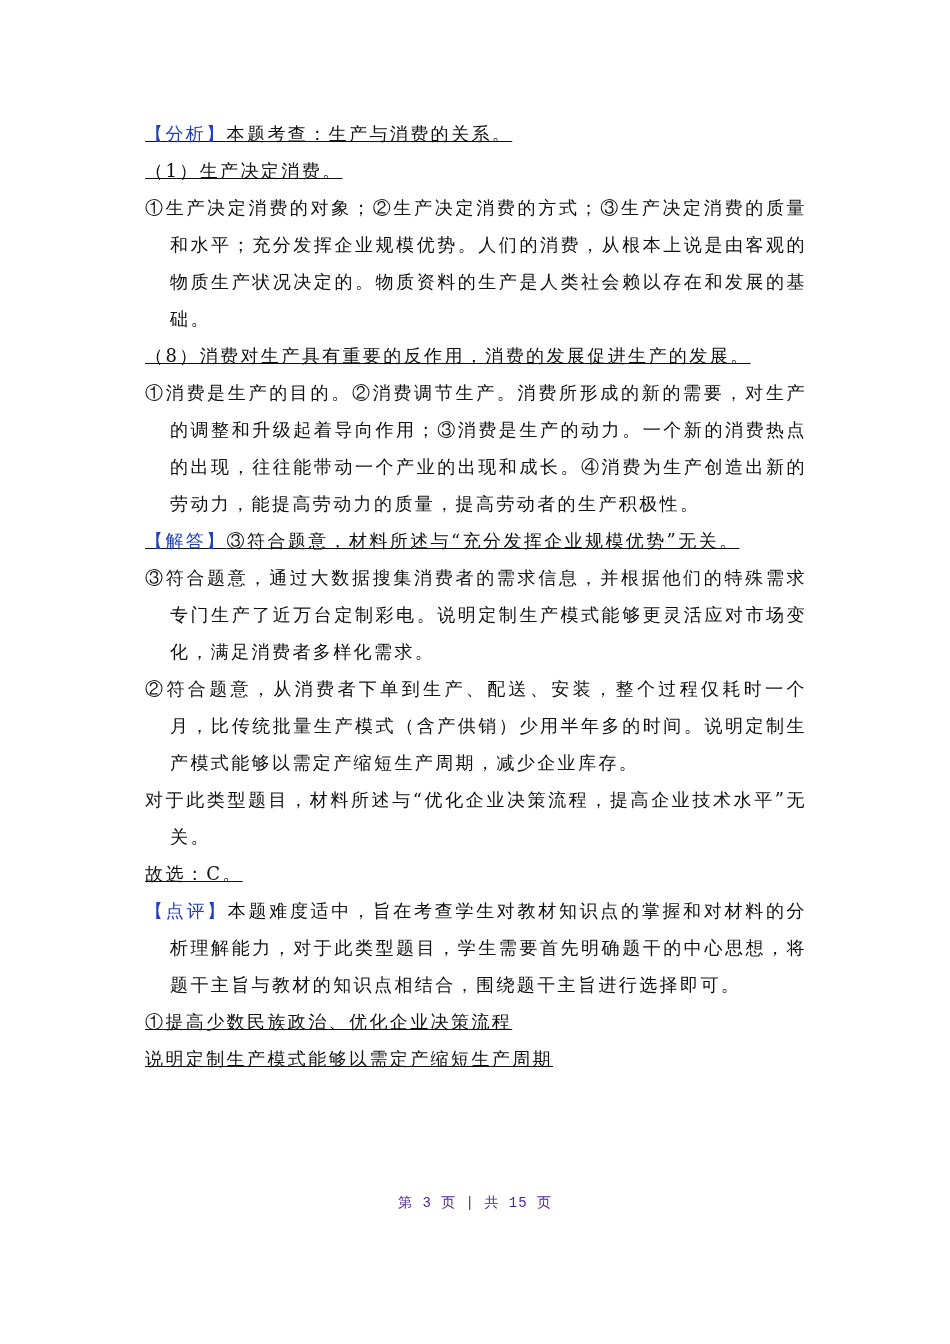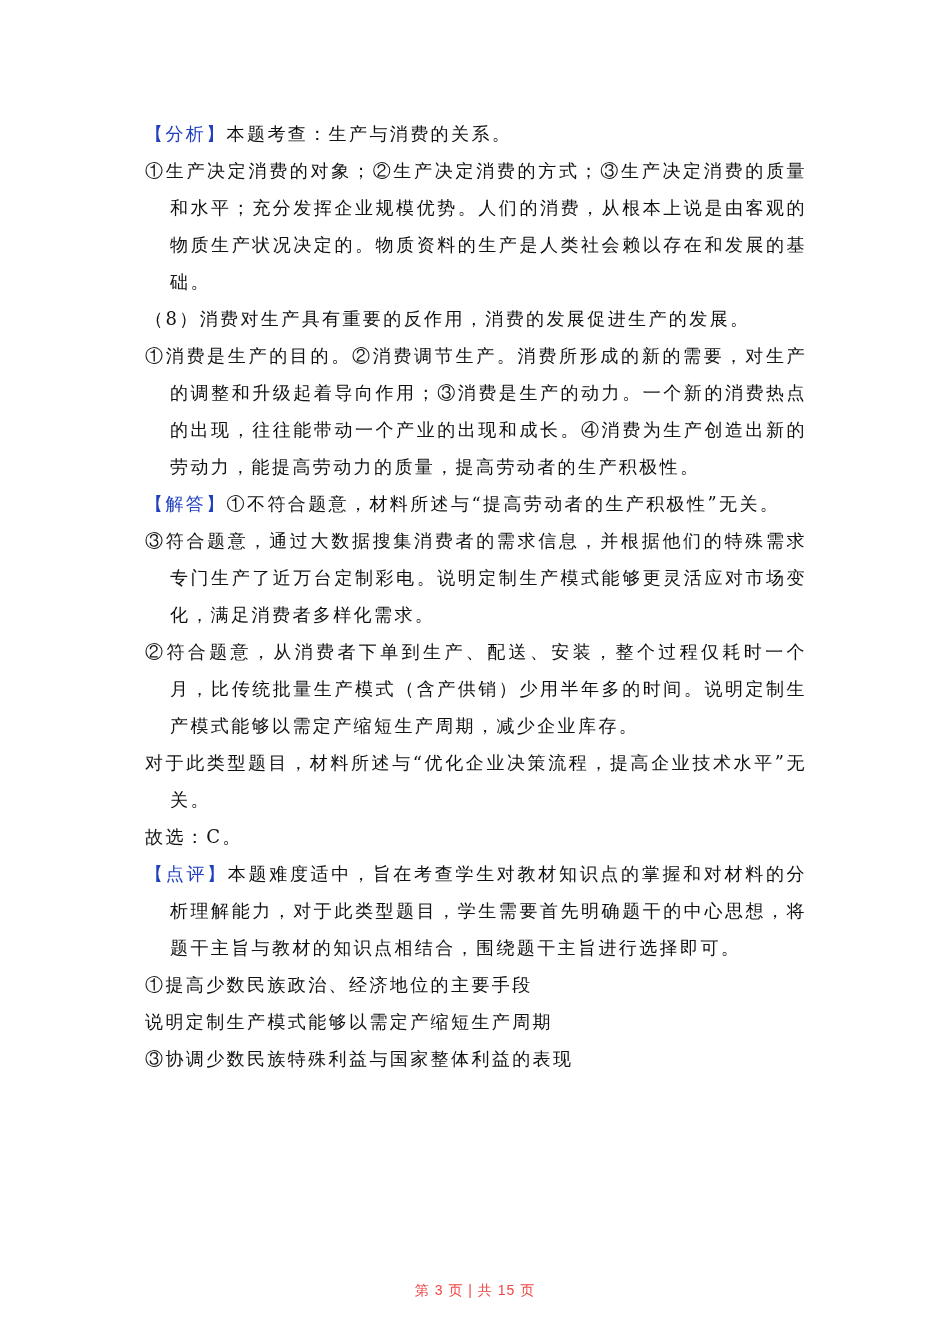--- a/index.html
+++ b/index.html
@@ -3,47 +3,47 @@
 <meta charset="utf-8">
 <style>
   html, body { margin: 0; padding: 0; background: #ffffff; }
   body { width: 950px; height: 1344px; position: relative; overflow: hidden;
          font-family: "DejaVu Serif", "Liberation Serif", serif; color: #111; }
   .page { position: absolute; left: 0; top: 0; width: 950px; height: 1344px; background: #fff; }
   .content { position: absolute; left: 145px; top: 115px; width: 662px; }
   .para { font-size: 18px; line-height: 37px; letter-spacing: 2.4px;
           text-align: justify; text-align-last: left; margin: 0;
           padding-left: 25px; text-indent: -25px; }
-  .para.noindent { padding-left: 0; text-indent: 0; }
+  .para.noindent { padding-left: 0; text-indent: 0; text-decoration: underline; }
   .label { color: #1f3fbf; }
-  .footer { position: absolute; left: 0; width: 950px; top: 1282px; text-align: center;
-            font-size: 14px; color: #ef4444; letter-spacing: 1px;
-            font-family: Liberation Sans, sans-serif; }
+  .footer { position: absolute; left: 0; width: 950px; top: 1194px; text-align: center;
+            font-size: 14px; color: #4c1d95; letter-spacing: 1px;
+            font-family: Liberation Mono, monospace; }
 </style>
 </head>
 <body>
 
 <div class="page">
   <div class="content">
 
     <p class="para noindent"><span class="label">【分析】</span><span>本题考查：生产与消费的关系。</span></p>
 
+    <p class="para noindent">（1）生产决定消费。</p>
     <p class="para">①生产决定消费的对象；②生产决定消费的方式；③生产决定消费的质量和水平；充分发挥企业规模优势。人们的消费，从根本上说是由客观的物质生产状况决定的。物质资料的生产是人类社会赖以存在和发展的基础。</p>
 
     <p class="para noindent">（8）消费对生产具有重要的反作用，消费的发展促进生产的发展。</p>
     <p class="para">①消费是生产的目的。②消费调节生产。消费所形成的新的需要，对生产的调整和升级起着导向作用；③消费是生产的动力。一个新的消费热点的出现，往往能带动一个产业的出现和成长。④消费为生产创造出新的劳动力，能提高劳动力的质量，提高劳动者的生产积极性。</p>
 
-    <p class="para noindent"><span class="label">【解答】</span><span>①不符合题意，材料所述与“提高劳动者的生产积极性”无关。</span></p>
+    <p class="para noindent"><span class="label">【解答】</span><span>③符合题意，材料所述与“充分发挥企业规模优势”无关。</span></p>
     <p class="para">③符合题意，通过大数据搜集消费者的需求信息，并根据他们的特殊需求专门生产了近万台定制彩电。说明定制生产模式能够更灵活应对市场变化，满足消费者多样化需求。</p>
     <p class="para">②符合题意，从消费者下单到生产、配送、安装，整个过程仅耗时一个月，比传统批量生产模式（含产供销）少用半年多的时间。说明定制生产模式能够以需定产缩短生产周期，减少企业库存。</p>
     <p class="para">对于此类型题目，材料所述与“优化企业决策流程，提高企业技术水平”无关。</p>
     <p class="para noindent">故选：C。</p>
 
     <p class="para"><span class="label">【点评】</span><span>本题难度适中，旨在考查学生对教材知识点的掌握和对材料的分析理解能力，对于此类型题目，学生需要首先明确题干的中心思想，将题干主旨与教材的知识点相结合，围绕题干主旨进行选择即可。</span></p>
 
 
-    <p class="para noindent">①提高少数民族政治、经济地位的主要手段</p>
+    <p class="para noindent">①提高少数民族政治、优化企业决策流程</p>
     <p class="para noindent">说明定制生产模式能够以需定产缩短生产周期</p>
-    <p class="para noindent">③协调少数民族特殊利益与国家整体利益的表现</p>
   </div>
 
   <div class="footer">第 3 页 | 共 15 页</div>
 </div>
 
 </body></html>

